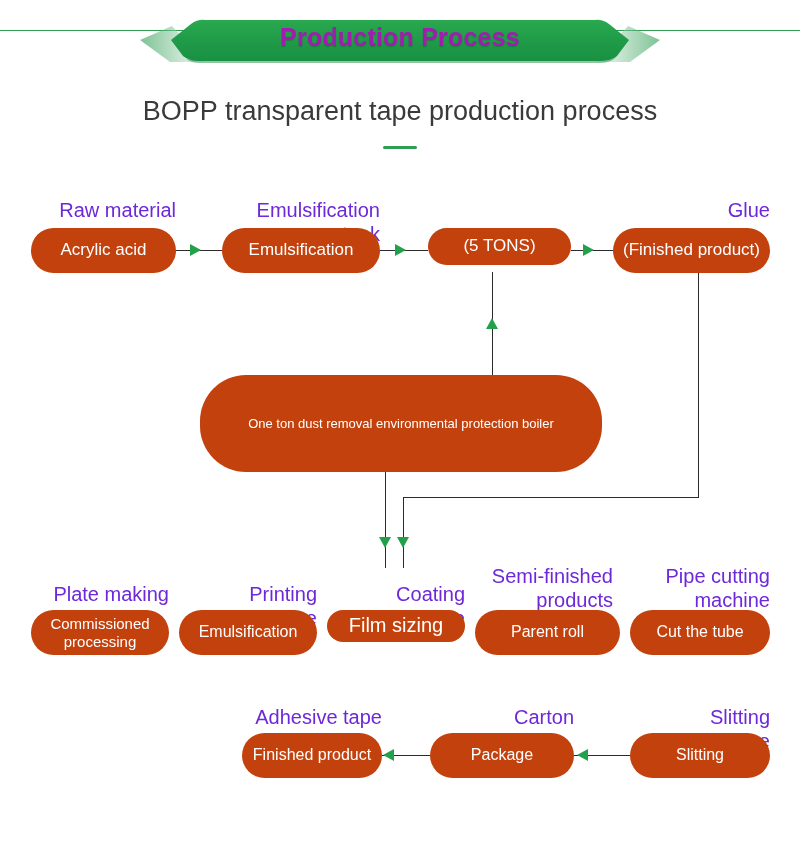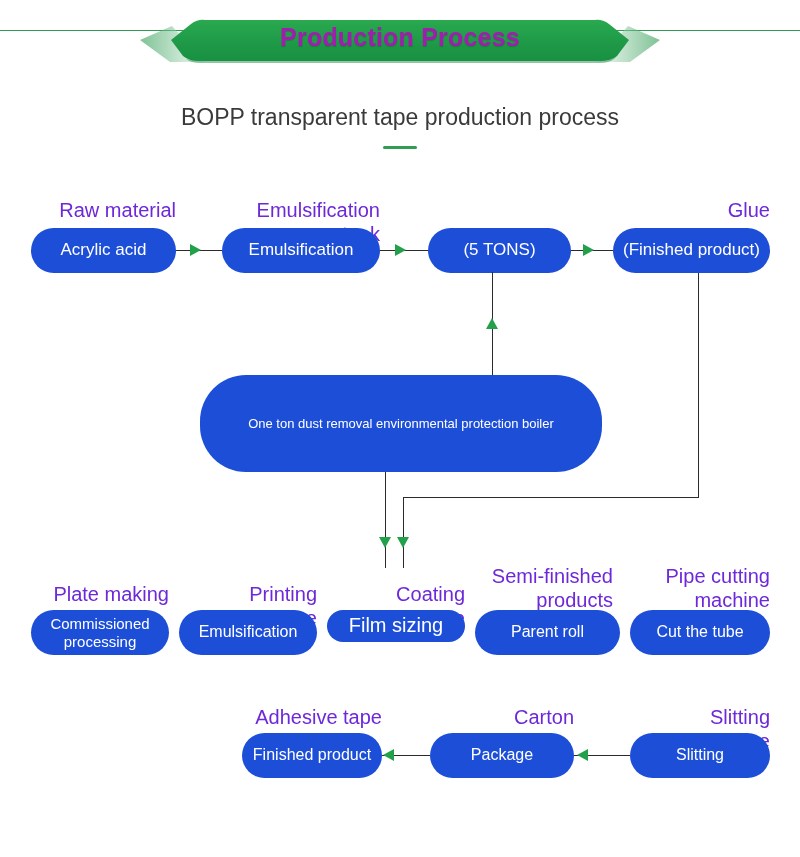--- a/index.html
+++ b/index.html
@@ -51,41 +51,41 @@
     font-weight: bold;
     color: #a21caf;
     letter-spacing: 0.2px;
     text-shadow: 0 1px 1px rgba(0,0,0,0.18);
   }
 
   
   #subtitle {
     position: absolute;
     left: 0;
-    top: 104px;
+    top: 96px;
     width: 800px;
     text-align: center;
-    font-size: 23px;
+    font-size: 27px;
     color: #3a3a3a;
   }
   #subtitle-underline {
     position: absolute;
     left: 383px;
     top: 146px;
     width: 34px;
     height: 3px;
     background: #2f9e52;
     border-radius: 2px;
   }
 
   
   .node {
     position: absolute;
     box-sizing: border-box;
-    background: #1d4ed8;
+    background: #c2410c;
     border-radius: 24px;
     color: #ffffff;
     display: flex;
     align-items: center;
     justify-content: center;
     text-align: center;
     line-height: 1.18;
     padding: 0 6px;
   }
   .node.big {
@@ -178,21 +178,21 @@
 
   <div id="subtitle">BOPP transparent tape production process</div>
   <div id="subtitle-underline"></div>
 
   <div class="caption" style="left:31px;  top:198px; width:145px;">Raw material</div>
   <div class="caption" style="left:222px; top:198px; width:158px;">Emulsification tank</div>
   <div class="caption" style="left:613px; top:198px; width:157px;">Glue</div>
 
   <div class="node" style="left:31px;  top:228px; width:145px; height:45px; font-size:17px;">Acrylic acid</div>
   <div class="node" style="left:222px; top:228px; width:158px; height:45px; font-size:17px;">Emulsification</div>
-  <div class="node" style="left:428px; top:228px; width:143px; height:45px; font-size:17px;">(5 TONS)</div>
+  <div class="node" style="left:428px; top:228px; width:143px; height:37px; font-size:17px;">(5 TONS)</div>
   <div class="node" style="left:613px; top:228px; width:157px; height:45px; font-size:17px;">(Finished product)</div>
 
   <div class="hline" style="left:176px; top:250px; width:46px;"></div>
   <div class="arrow-r" style="left:190px; top:244px;"></div>
 
   <div class="hline" style="left:380px; top:250px; width:48px;"></div>
   <div class="arrow-r" style="left:395px; top:244px;"></div>
 
   <div class="hline" style="left:571px; top:250px; width:42px;"></div>
   <div class="arrow-r" style="left:583px; top:244px;"></div>

